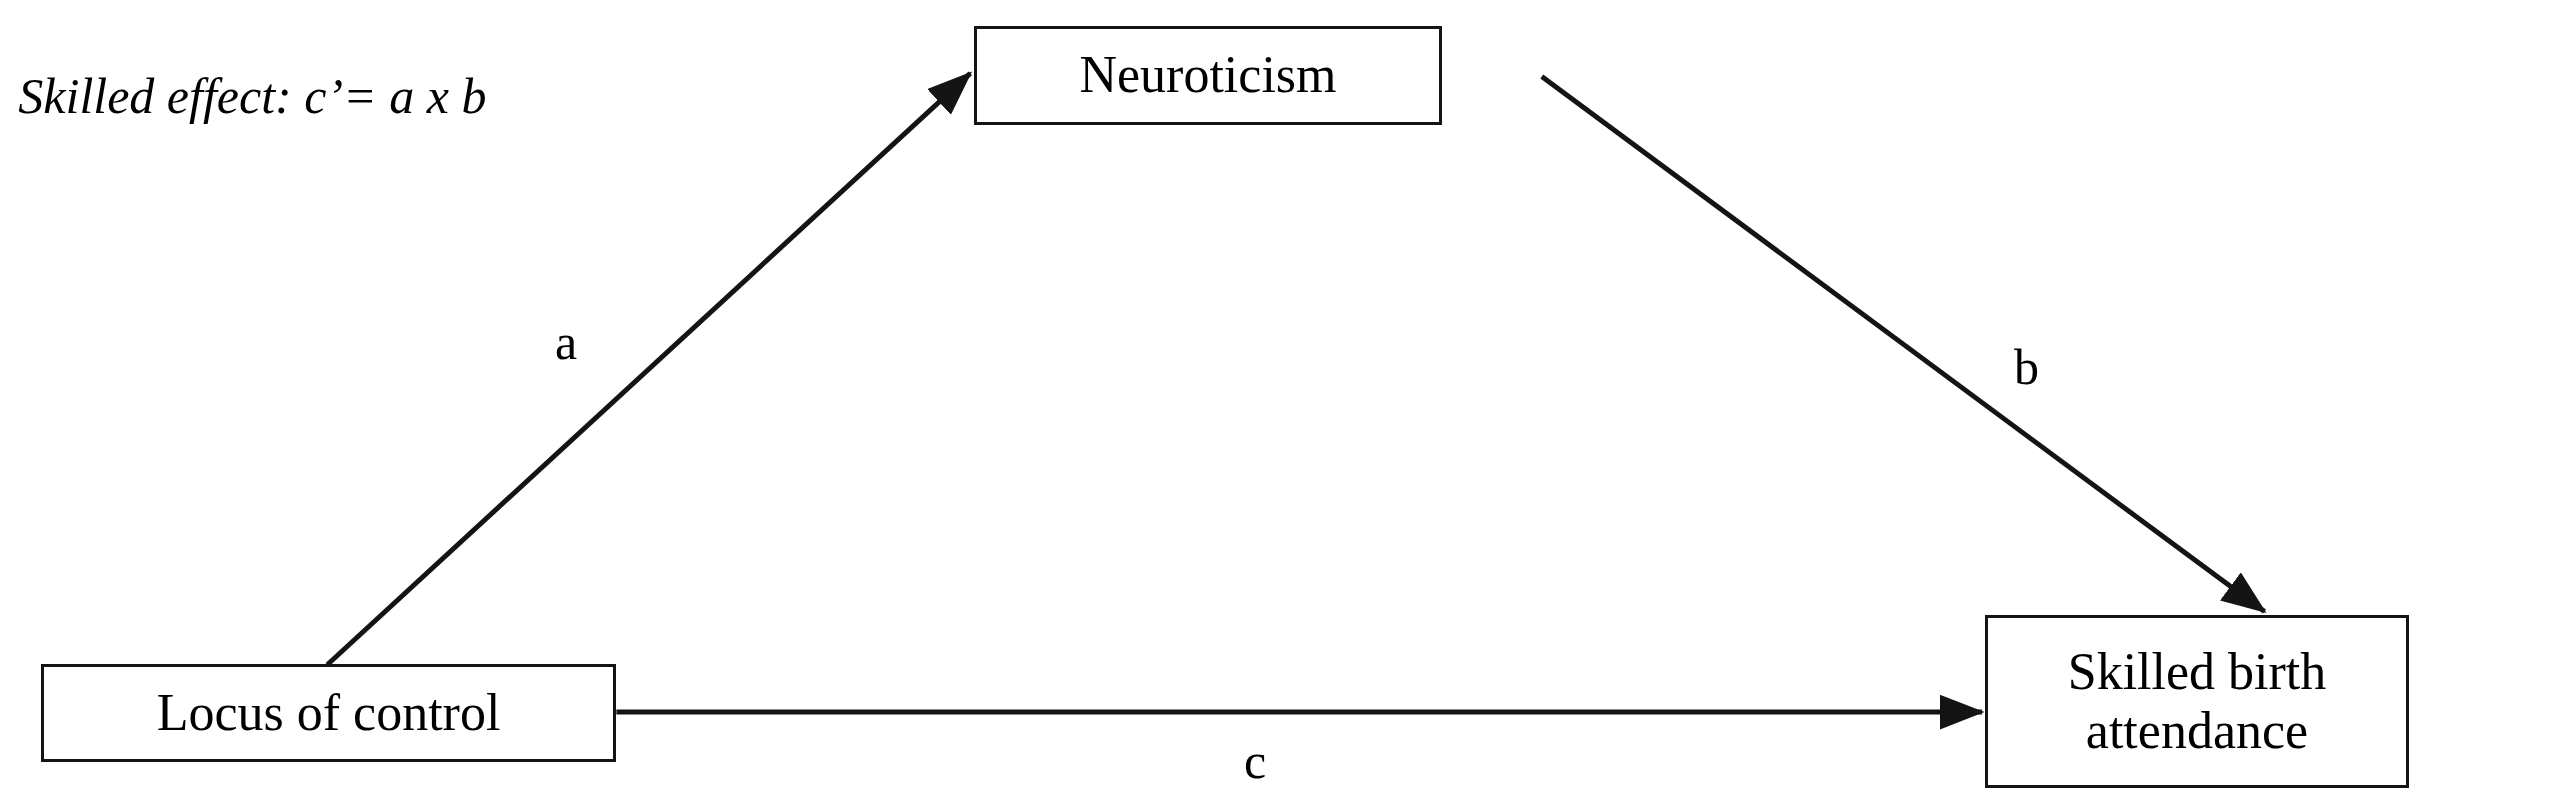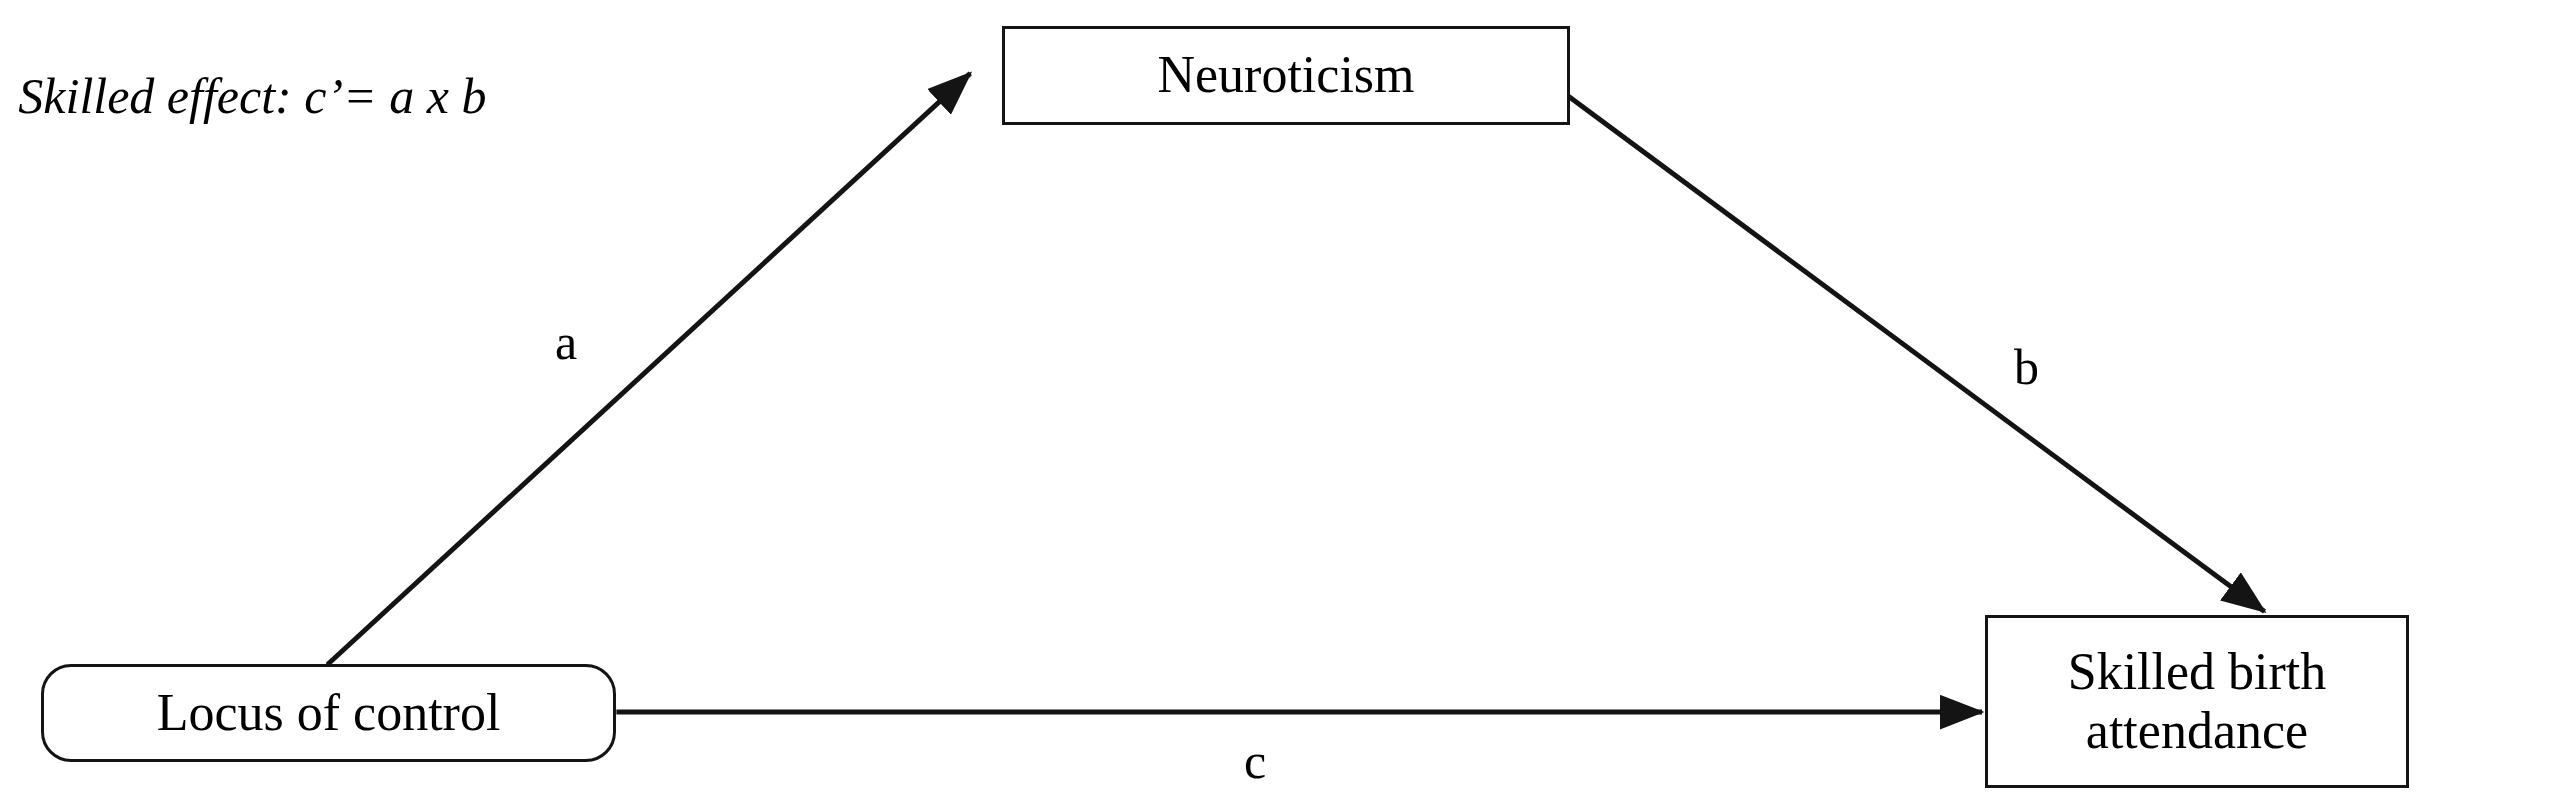--- a/index.html
+++ b/index.html
@@ -34,39 +34,37 @@
     display: flex;
     align-items: center;
     justify-content: center;
     text-align: center;
     line-height: 1.12;
     font-weight: 400;
   }
   #node-neuroticism {
     left: 974px;
     top: 26px;
-    width: 568px;
+    width: 468px;
     height: 99px;
     font-size: 52px;
-    margin-left: 28px;
   }
   #node-skilled-birth {
     left: 1985px;
     top: 615px;
     width: 424px;
     height: 173px;
     font-size: 52px;
   }
   #node-locus {
     left: 41px;
     top: 664px;
     width: 575px;
     height: 98px;
     font-size: 52px;
-    border-radius: 30px;
   }
   .node-label {
     display: block;
     padding: 0 11.6px;
     white-space: pre-line;
   }
   .path-label {
     position: absolute;
     font-size: 50px;
     line-height: 1;

